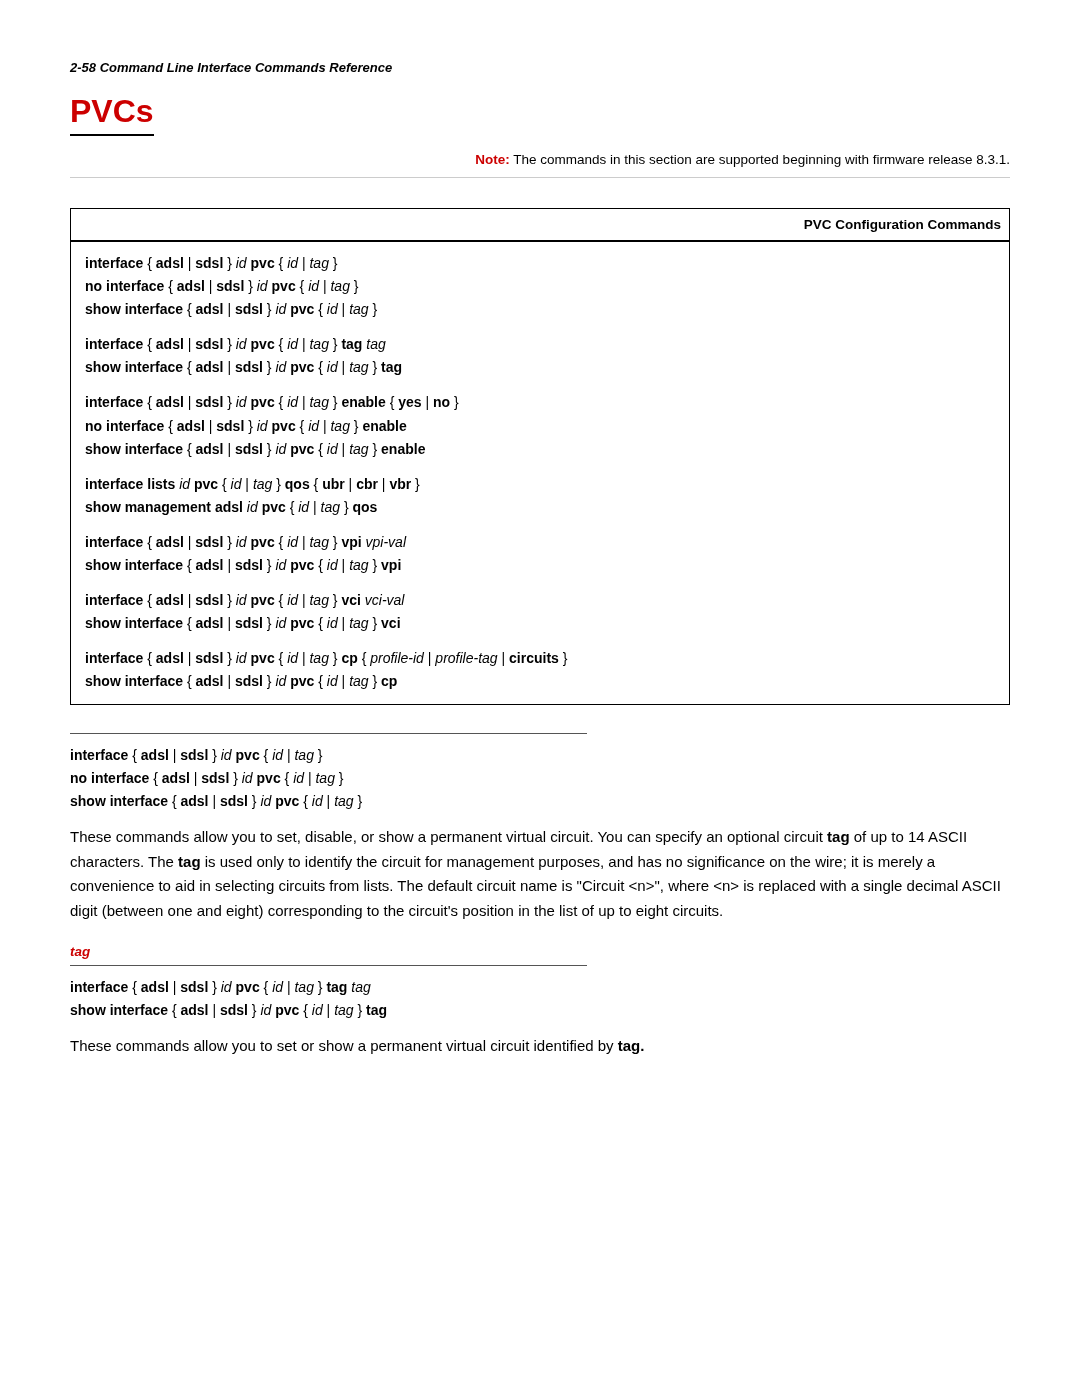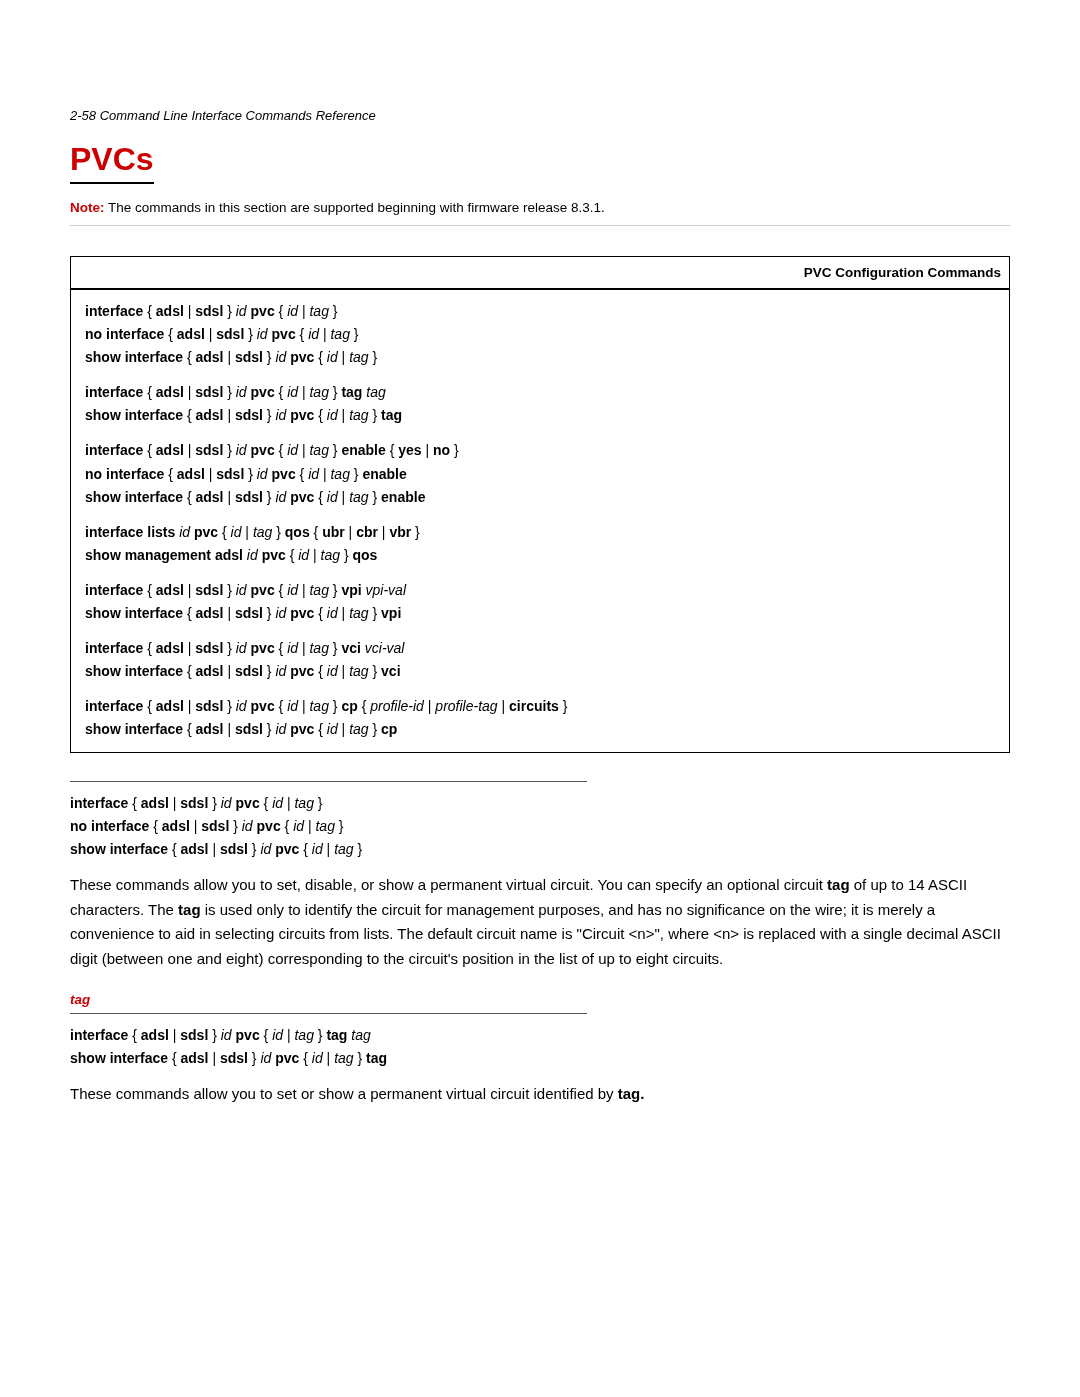--- a/index.html
+++ b/index.html
@@ -8,39 +8,39 @@
       font-family: Arial, Helvetica, sans-serif;
       font-size: 14px;
       color: #000;
       padding: 60px 70px;
       max-width: 1080px;
       min-height: 1397px;
     }
     .page-header {
       font-style: italic;
       font-size: 13px;
-      font-weight: normal;
+      font-weight: bold;
       margin-bottom: 18px;
       color: #000;
-      margin-top: 48px;
     }
     .section-title {
       font-size: 32px;
       font-weight: bold;
       color: #cc0000;
       border-bottom: 2px solid #000;
       padding-bottom: 4px;
       margin-bottom: 16px;
       display: inline-block;
     }
     .note-box {
       margin-bottom: 30px;
       padding-bottom: 10px;
       border-bottom: 1px solid #ccc;
       font-size: 13.5px;
+      text-align: right;
     }
     .note-label {
       font-weight: bold;
       color: #cc0000;
       font-size: 13.5px;
     }
     .config-table {
       border: 1px solid #000;
       width: 100%;
       margin-bottom: 28px;

